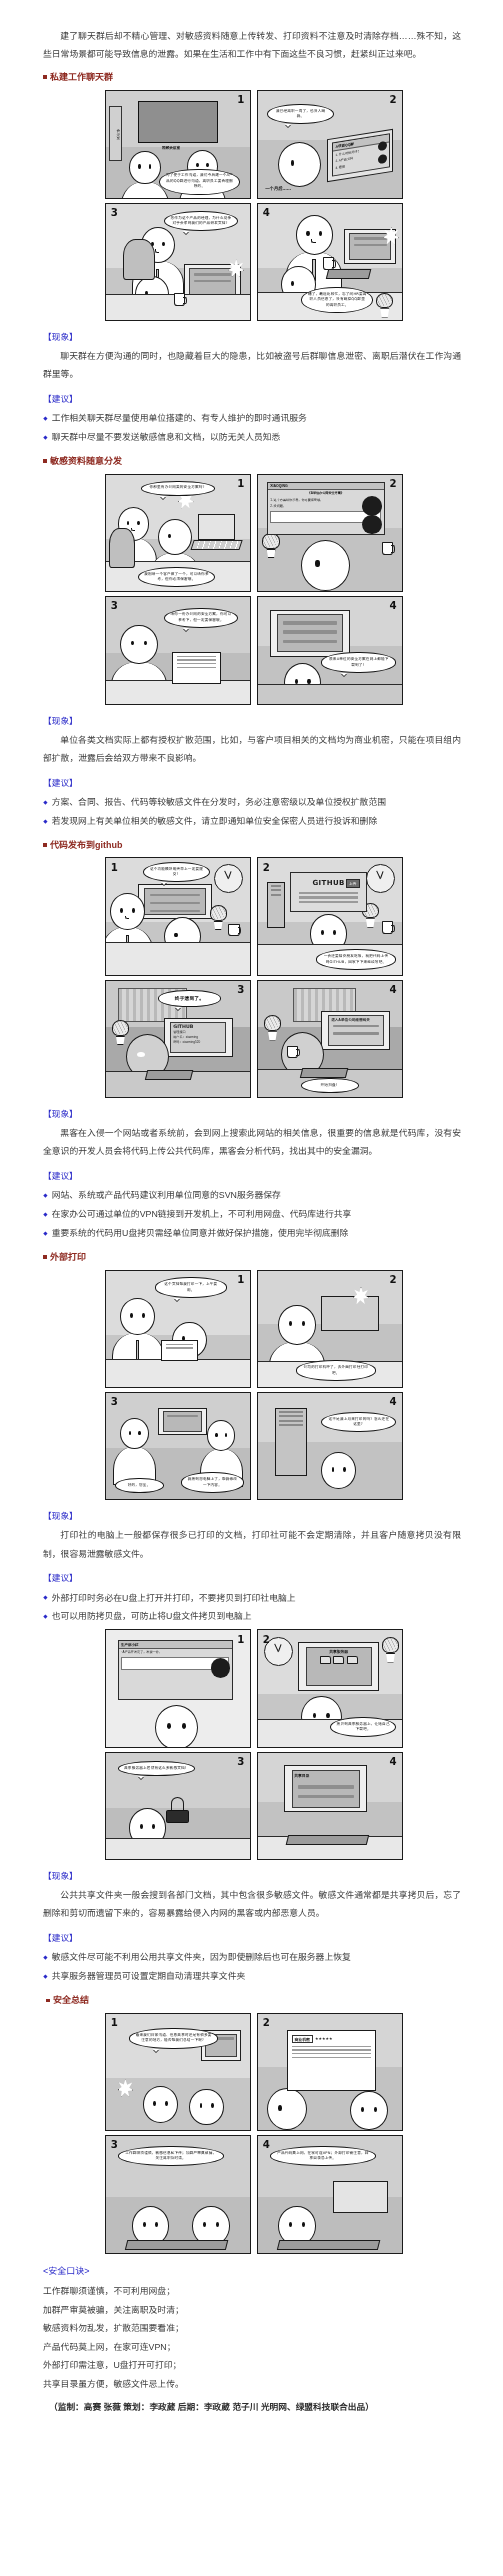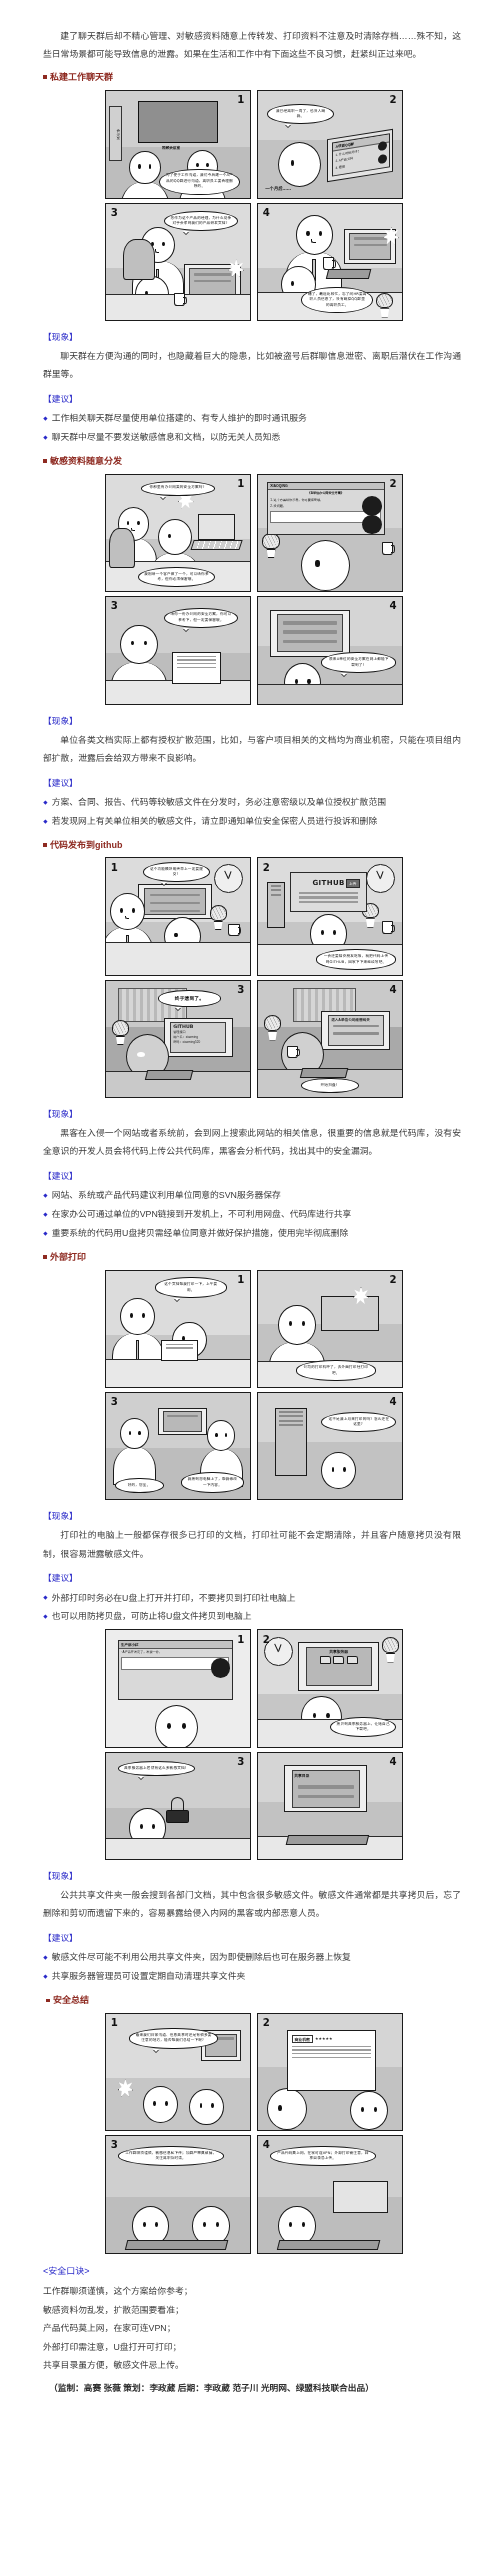--- a/index.html
+++ b/index.html
@@ -1102,21 +1102,22 @@
             <i class="eye r"></i>
           </div>
       </div>
       <div class="keyboard" style="left:14%;bottom:2%;width:70%;"></div>
       <div class="pnum left">4</div>
     </div>
   </div>
 
   <div class="mnemonic-tag">&lt;安全口诀&gt;</div>
   <div class="mnemonic-lines">
-    <div>工作群聊须谨慎，这个方案给你参考；</div>
+    <div>工作群聊须谨慎，不可利用网盘；</div>
+    <div>加群严审莫被骗，关注离职及时清；</div>
     <div>敏感资料勿乱发，扩散范围要看准；</div>
     <div>产品代码莫上网，在家可连VPN；</div>
     <div>外部打印需注意，U盘打开可打印；</div>
     <div>共享目录虽方便，敏感文件忌上传。</div>
   </div>
 
   <div class="credit">（监制：高赛 张薇 策划：李政葳 后期：李政葳 范子川 光明网、绿盟科技联合出品）</div>
 
 </div>
 

